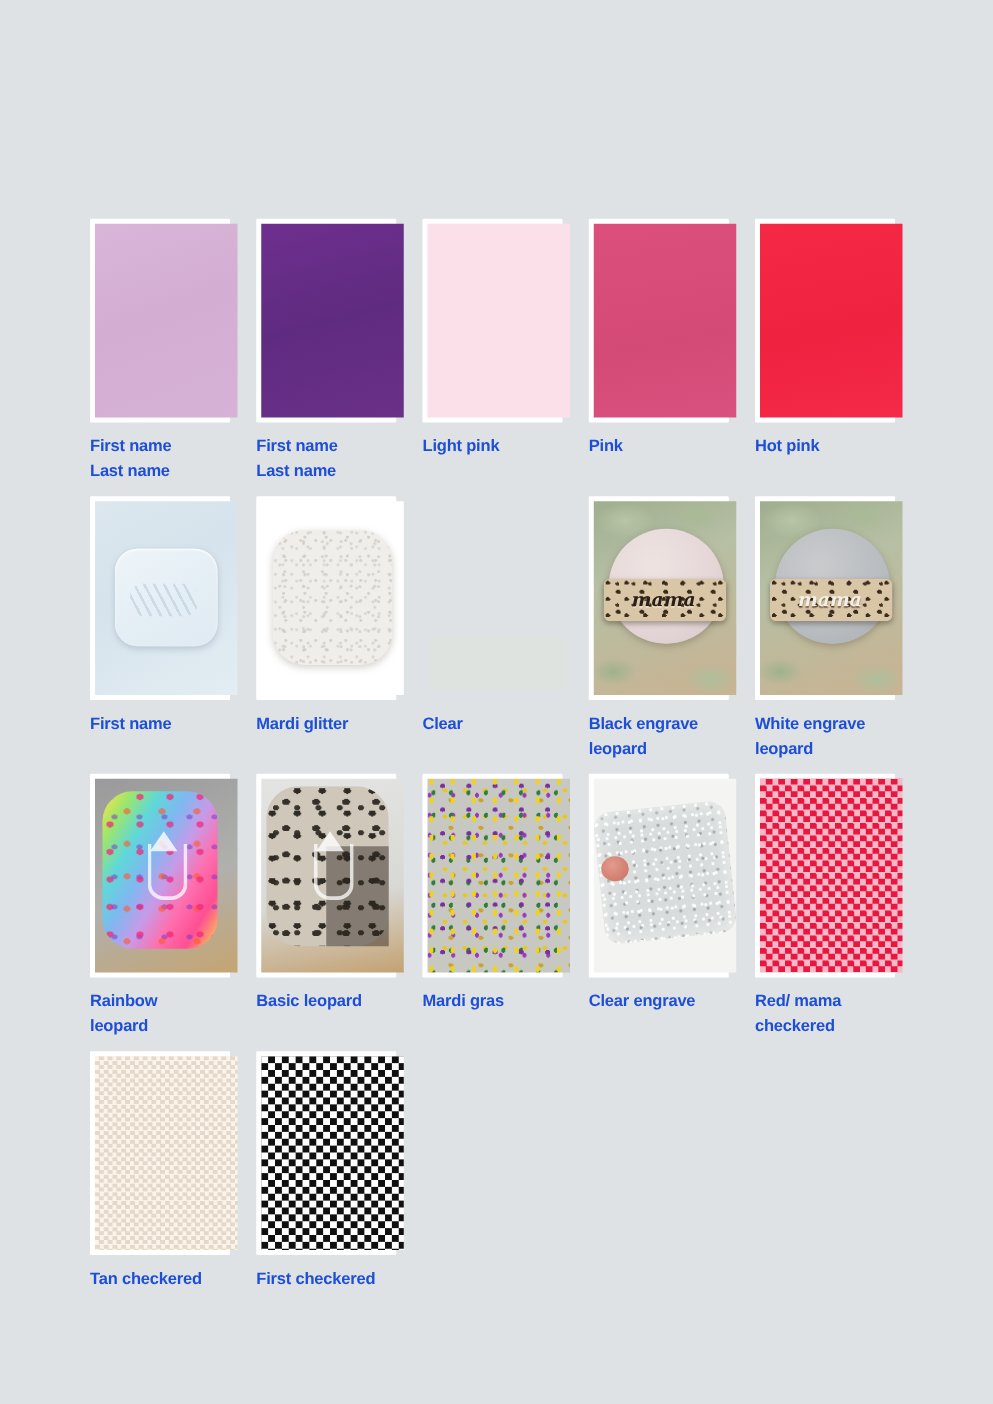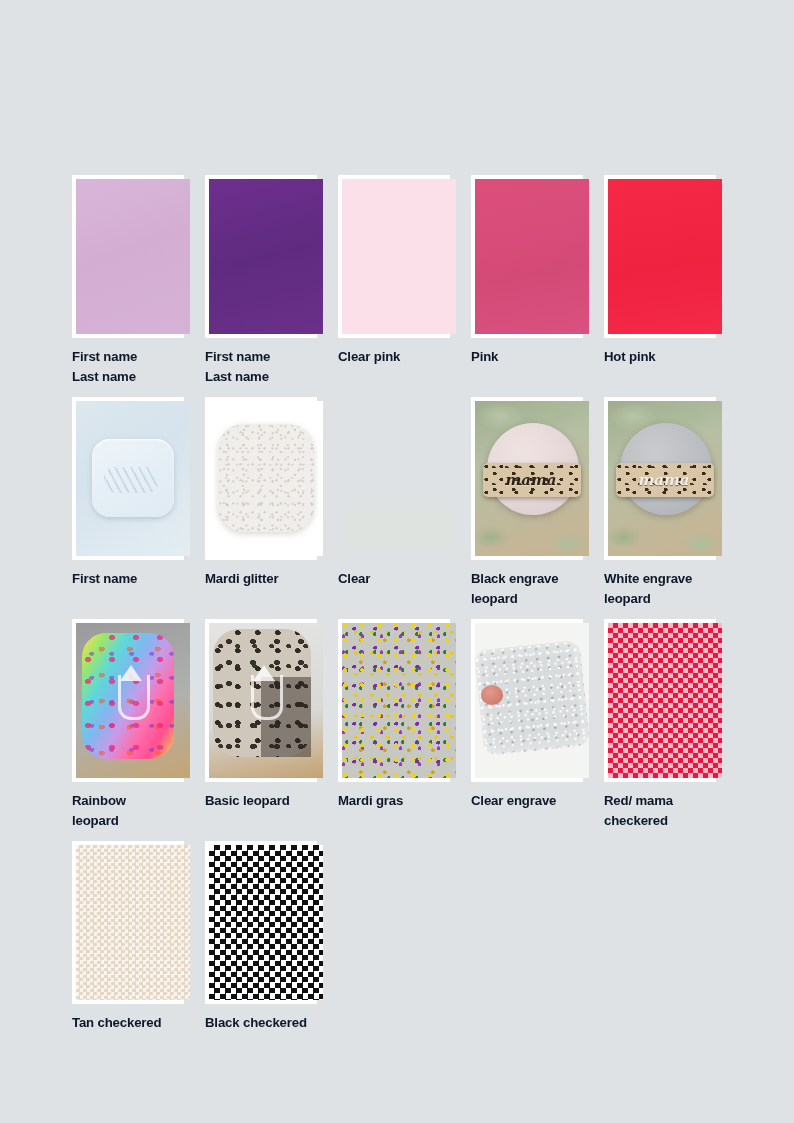--- a/index.html
+++ b/index.html
@@ -38,21 +38,21 @@
     display:block;
     position:relative;
     overflow:hidden;
     background:#ffffff;
   }
   .label{
     margin-top:9px;
     font-size:13.2px;
     font-weight:bold;
     line-height:1.52;
-    color:#0f172a;
+    color:#1d4ed8;
     letter-spacing:-0.15px;
     white-space:pre-line;
     padding-right:6px;
   }
 
   
   .sw-lilac{background:linear-gradient(160deg,#d9b6d9 0%,#d3aed2 45%,#d6b2d6 100%);}
   .sw-purple{background:linear-gradient(165deg,#6e2f8e 0%,#5f2b80 50%,#6b3089 100%);}
   .sw-lightpink{background:#fbdfe9;}
   .sw-pink{background:linear-gradient(170deg,#dc4f7d 0%,#d44a77 60%,#d9517f 100%);}
@@ -287,21 +287,21 @@
         <div class="thumb sw-purple"></div>
       </div>
       <div class="label">First name
 Last name</div>
     </div>
 
     <div class="cell">
       <div class="frame">
         <div class="thumb sw-lightpink"></div>
       </div>
-      <div class="label">Clear pink</div>
+      <div class="label">Light pink</div>
     </div>
 
     <div class="cell">
       <div class="frame">
         <div class="thumb sw-pink"></div>
       </div>
       <div class="label">Pink</div>
     </div>
 
     <div class="cell">
@@ -423,17 +423,17 @@
       <div class="frame">
         <div class="thumb ph-tancheck"></div>
       </div>
       <div class="label">Tan checkered</div>
     </div>
 
     <div class="cell">
       <div class="frame">
         <div class="thumb ph-blackcheck"></div>
       </div>
-      <div class="label">Black checkered</div>
+      <div class="label">First checkered</div>
     </div>
 
   </div>
 </div>
 
 </body></html>

